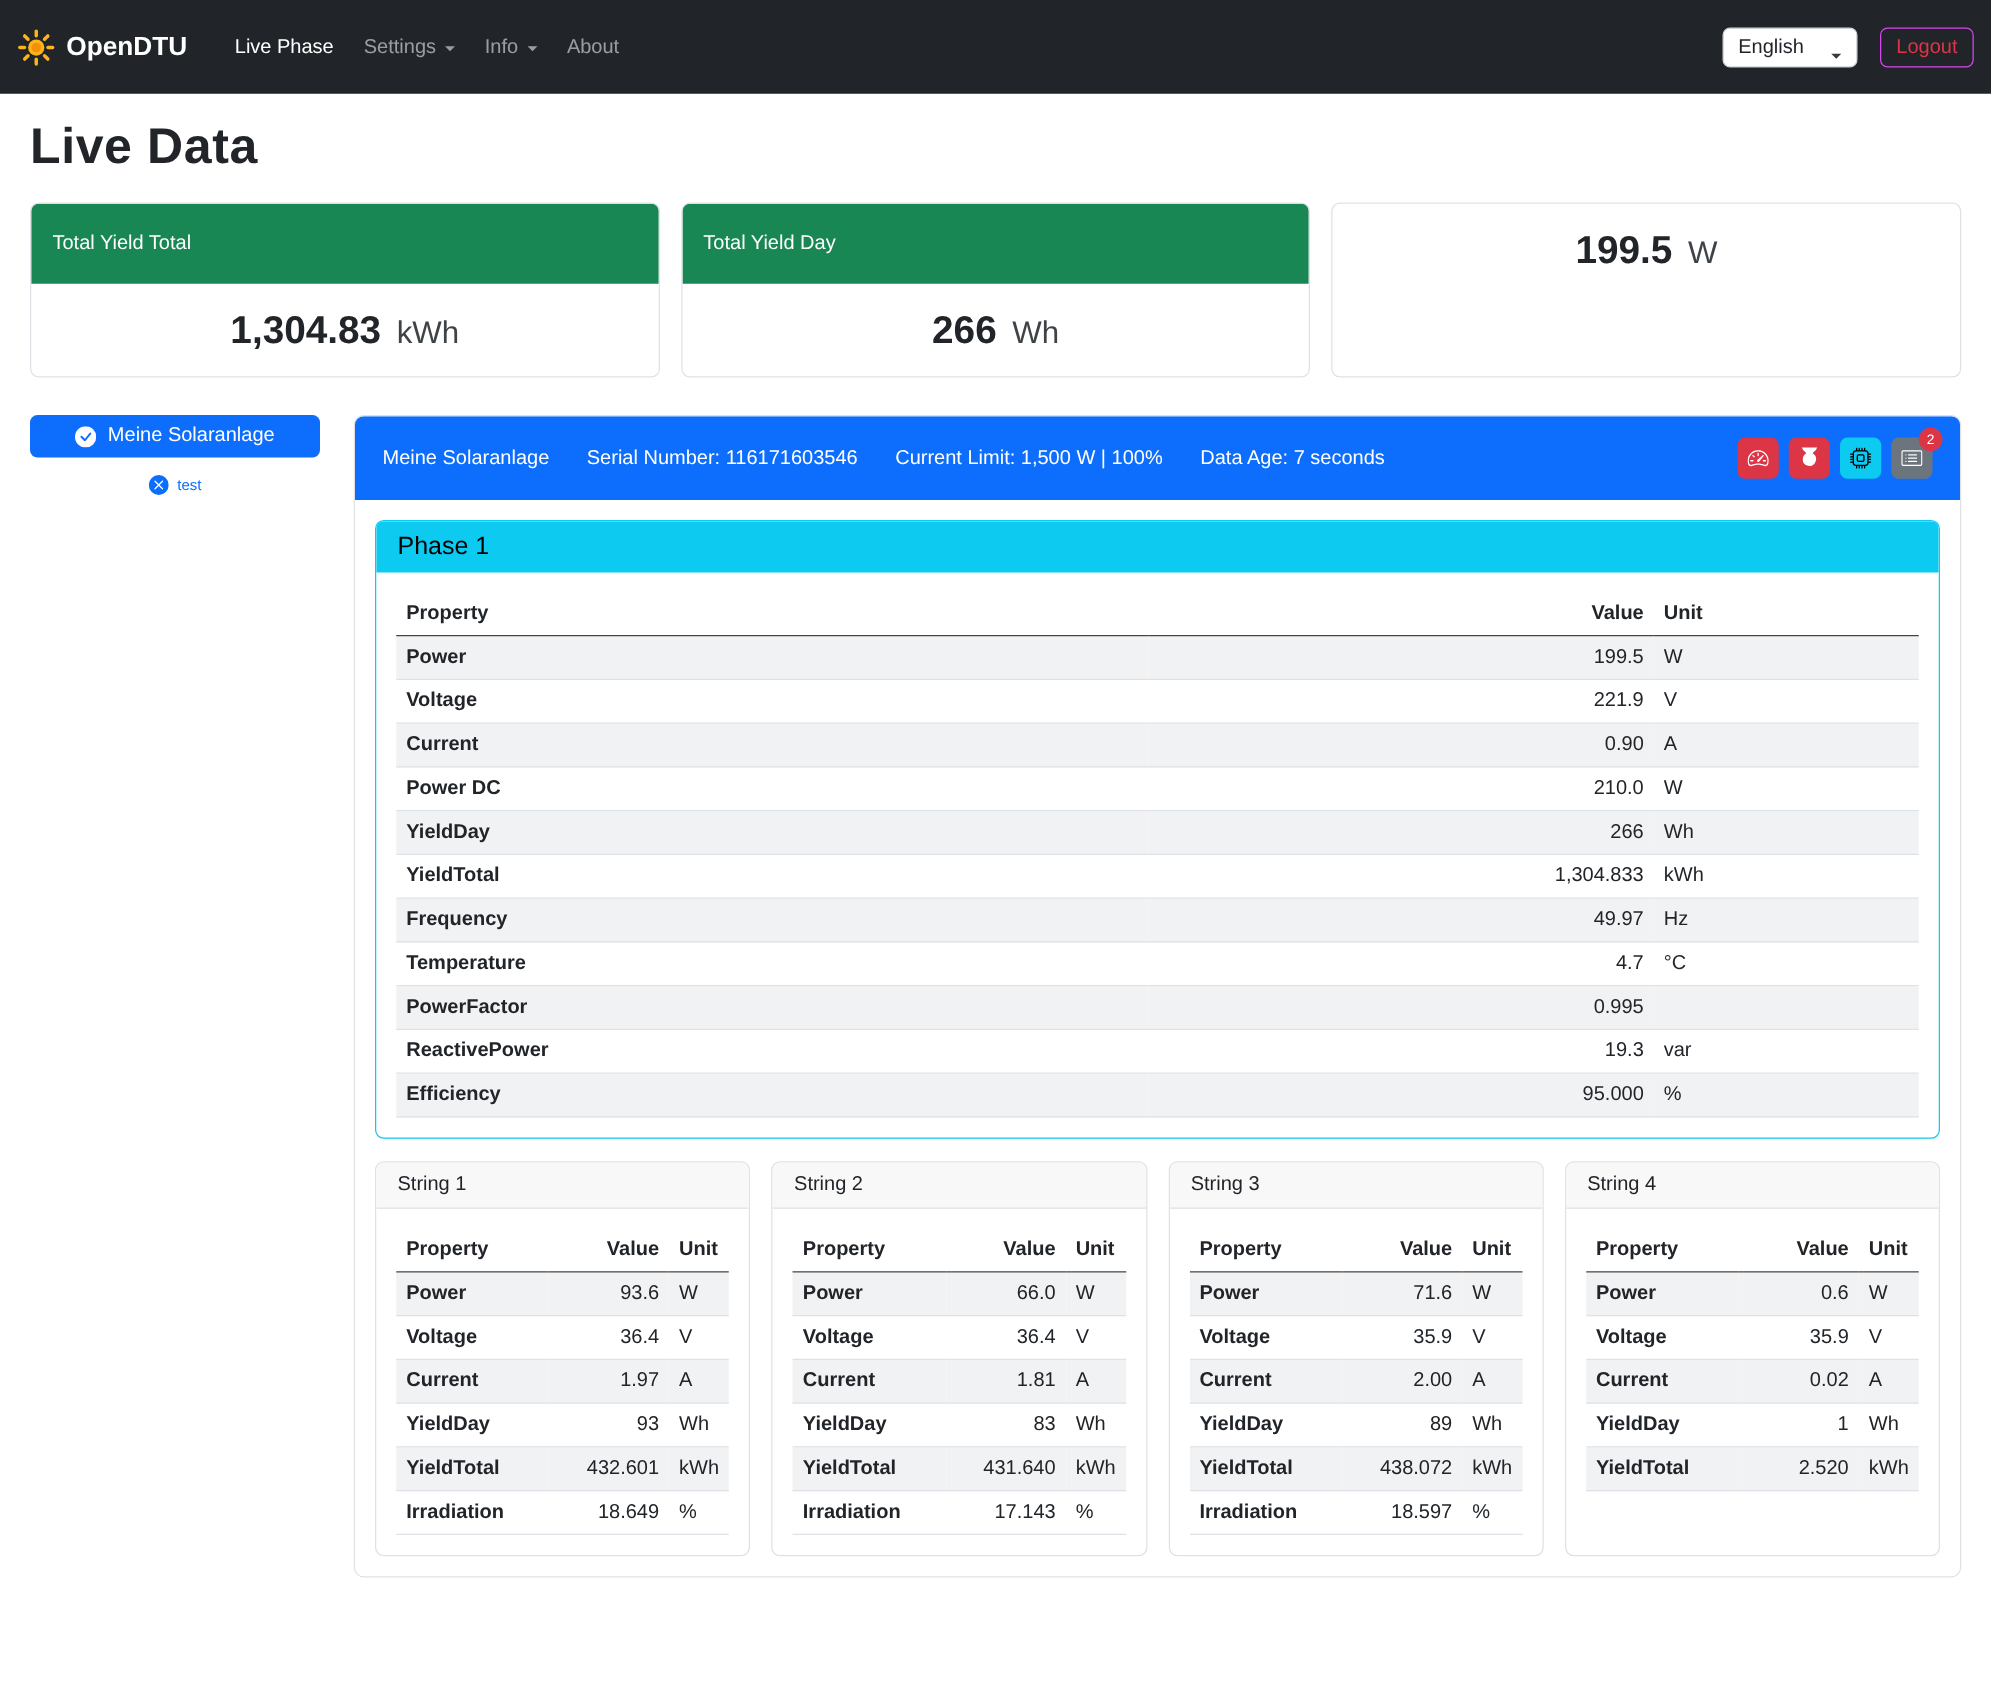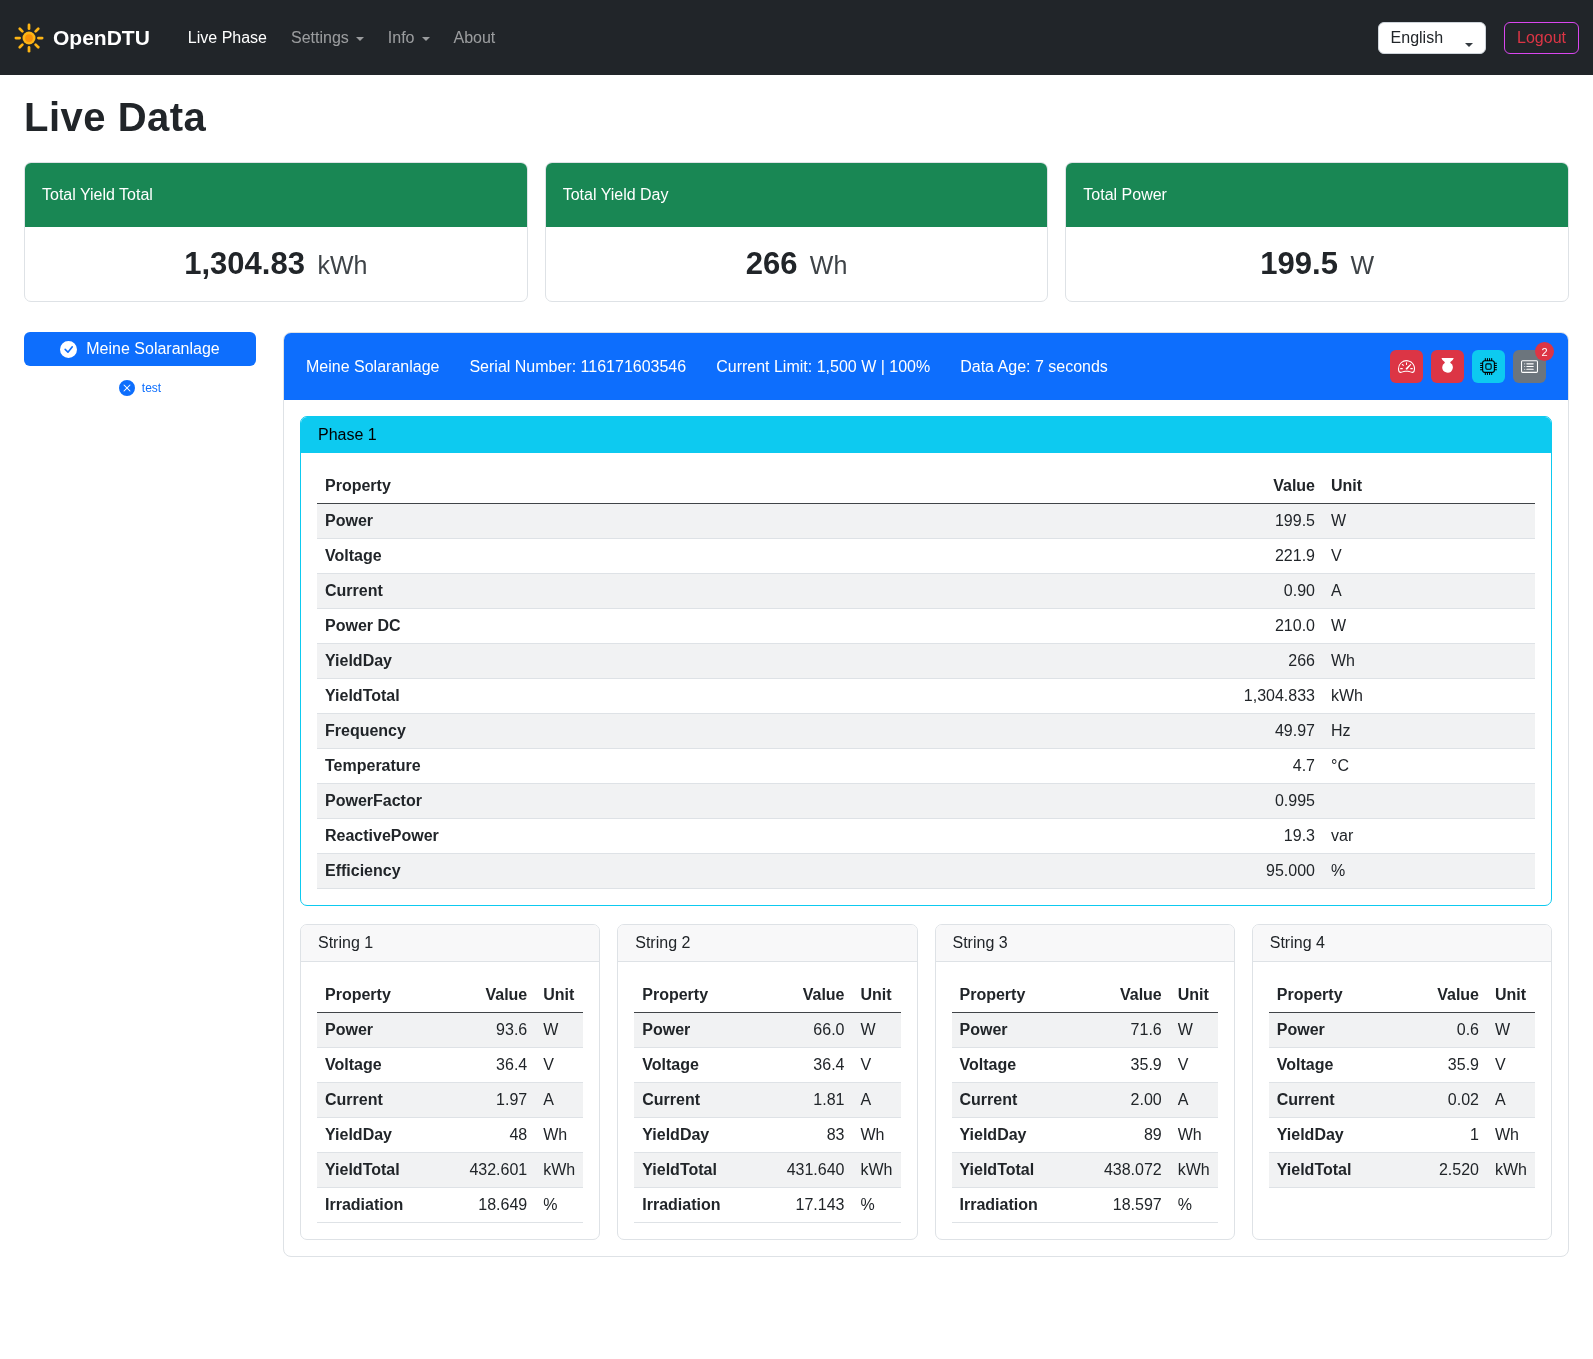--- a/index.html
+++ b/index.html
@@ -120,21 +120,21 @@
     padding: 0 3px;
   }
 
   .inv-body { padding: 16px; }
 
   
   .phase-panel {
     border: 1px solid #0dcaf0; border-radius: 7px;
     overflow: hidden; margin-bottom: 18px;
   }
-  .phase-header { background: #0dcaf0; color: #000; padding: 9px 17px; font-size: 16px; }
+  .phase-header { background: #0dcaf0; color: #000; padding: 9px 17px; font-size: 20px; }
   .phase-body { padding: 16px; }
 
   table { width: 100%; border-collapse: collapse; font-size: 16px; }
   th, td { padding: 8px; text-align: left; }
   thead th { border-bottom: 1px solid #404448; font-weight: 700; }
   tbody tr { border-bottom: 1px solid #dee2e6; }
   tbody tr:nth-child(odd) { background: #f1f2f3; }
   td.prop { font-weight: 700; }
   th.val, td.val { text-align: right; }
   .phase-table th.unit, .phase-table td.unit { width: 212px; }
@@ -217,21 +217,20 @@
       </div>
     </div>
     <div class="summary-card">
       <div class="sc-header">Total Yield Day</div>
       <div class="sc-body">
         <span class="sc-value">266</span>
         <span class="sc-unit">Wh</span>
       </div>
     </div>
     <div class="summary-card">
-      <div class="sc-header">Total Power</div>
       <div class="sc-body">
         <span class="sc-value">199.5</span>
         <span class="sc-unit">W</span>
       </div>
     </div>
   </div>
 
   <div class="content-row">
 
     <div class="inverter-col">
@@ -406,21 +405,21 @@
   </tr>
 
   <tr>
     <td class="prop">Current</td>
     <td class="val">1.97</td>
     <td class="unit">A</td>
   </tr>
 
   <tr>
     <td class="prop">YieldDay</td>
-    <td class="val">48</td>
+    <td class="val">93</td>
     <td class="unit">Wh</td>
   </tr>
 
   <tr>
     <td class="prop">YieldTotal</td>
     <td class="val">432.601</td>
     <td class="unit">kWh</td>
   </tr>
 
   <tr>

